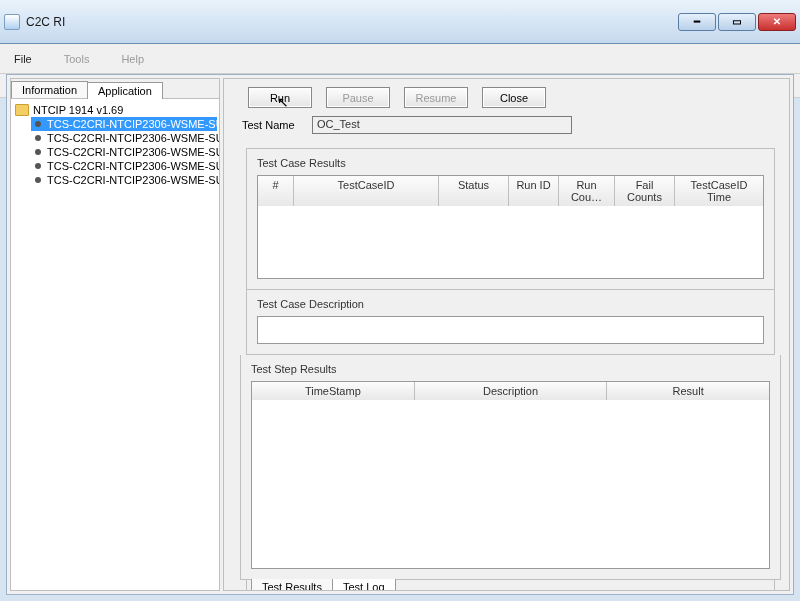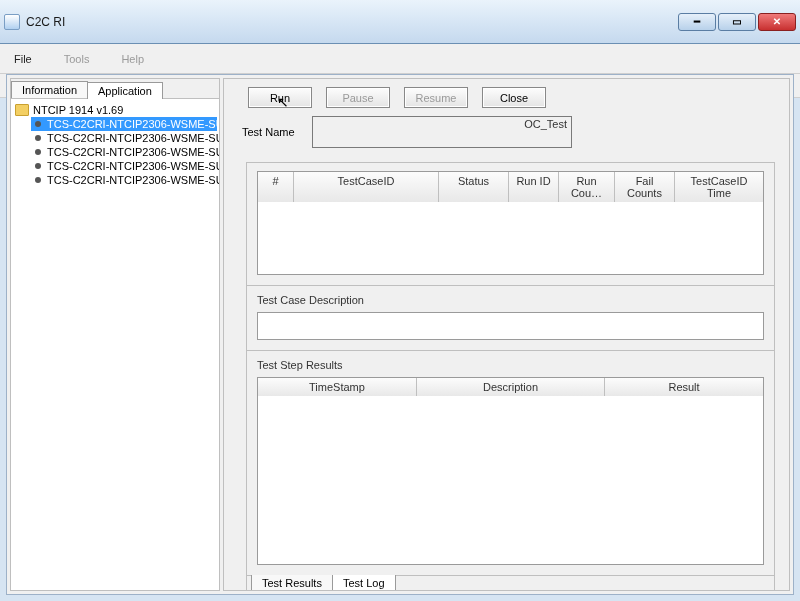--- a/index.html
+++ b/index.html
@@ -182,27 +182,26 @@
   }
   .name-row {
     display:flex; align-items:center;
     gap:10px;
     padding:4px 16px 8px 10px;
   }
   .name-label { width:60px; }
   .name-field {
     flex:1;
     max-width:260px;
-    height:32px;
+    height:18px;
     border:1px solid #7a7a7a;
     background:#f0f0f0;
     padding:1px 4px;
     font-size:11px;
     color:#333;
-    text-align:right;
   }
   .group {
     border:1px solid #bfbfbf;
     margin:6px 14px;
     background:#f0f0f0;
     padding:8px 10px 10px 10px;
     position:relative;
   }
   .group-title {
     font-size:11px;
@@ -223,21 +222,21 @@
   }
   .grid-body { height:72px; background:#fff; }
   .desc-box {
     border:1px solid #9a9a9a;
     background:#fff;
     height:28px;
   }
   .results-body { height:168px; background:#fff; }
   .group.case-results { margin:6px 14px 0 14px; }
   .group.desc { margin:0 14px; border-top:none; }
-  .group.step-results { margin:0 14px; border-top:none; flex:1; }
+  .group.step-results { margin:0 8px; border-top:none; flex:1; }
   .right-inner { flex:1; display:flex; flex-direction:column; overflow:hidden;}
   .bottom-tabs-wrap {
     border:1px solid #bfbfbf;
     border-top:none;
     margin:0 14px 6px 14px;
     background:#f0f0f0;
     height:24px;
     display:flex;
     align-items:flex-start;
     padding-left:4px;
@@ -331,20 +330,21 @@
           <span>Close</span>
         </div>
     </div>
     <div class="name-row">
       <div class="name-label">Test Name</div>
       <div class="name-field">OC_Test</div>
     </div>
 
     <div class="right-inner">
       <div class="group case-results">
+        <div class="group-title">Test Case Results</div>
         <div class="grid">
           <div class="grid-header">
             <div class="gh" style="width:36px">#</div>
             <div class="gh" style="flex:1">TestCaseID</div>
             <div class="gh" style="width:70px">Status</div>
             <div class="gh" style="width:50px">Run ID</div>
             <div class="gh" style="width:56px">Run Cou…</div>
             <div class="gh" style="width:60px">Fail Counts</div>
             <div class="gh" style="width:88px;border-right:none">TestCaseID Time</div>
           </div>

